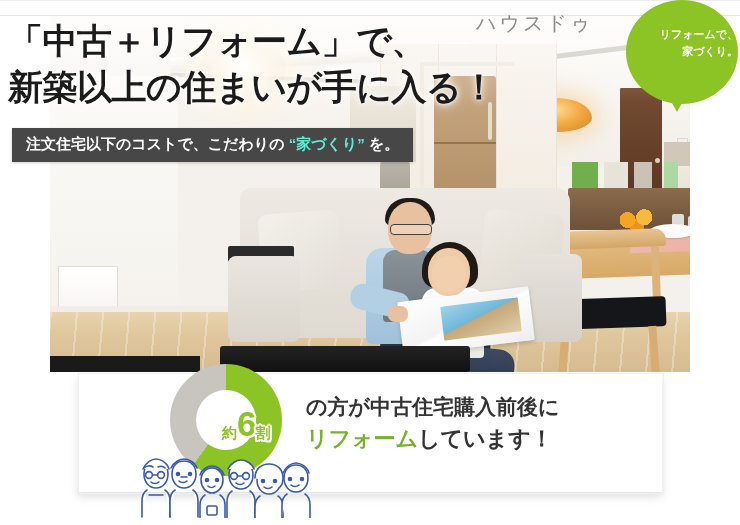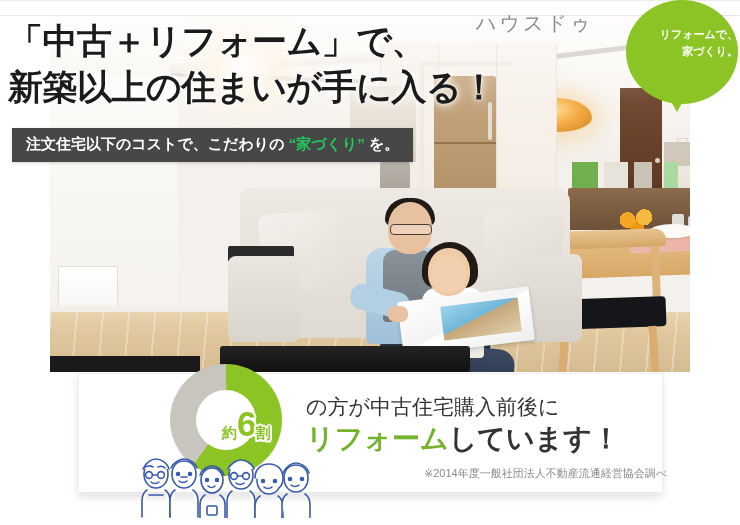--- a/index.html
+++ b/index.html
@@ -347,21 +347,21 @@
     position:absolute;left:12px;top:128px;
     background:#474747;
     color:#ffffff;
     font-size:15px;
     font-weight:700;
     padding:7px 14px 8px 14px;
     letter-spacing:0px;
     white-space:nowrap;
     box-shadow:0 1px 3px rgba(0,0,0,.18);
   }
-  .subbar .hl{color:#22c55e;}
+  .subbar .hl{color:#5eead4;}
 
   
   .brand{
     position:absolute;left:476px;top:10px;
     font-size:20px;
     color:#8c8c8c;
     letter-spacing:3px;
     white-space:nowrap;
     font-weight:400;
   }
@@ -443,24 +443,24 @@
   .people{
     position:absolute;left:138px;top:452px;width:176px;height:66px;z-index:6;
   }
 
   
   .panel-text{
     position:absolute;left:306px;top:392px;z-index:6;
     white-space:nowrap;
   }
   .pt-l1{
-    font-size:21px;color:#333333;line-height:30px;font-weight:400;
+    font-size:21px;color:#333333;line-height:30px;font-weight:700;
   }
   .pt-l2{
-    font-size:28px;line-height:34px;color:#333333;font-weight:700;
+    font-size:22px;line-height:34px;color:#333333;font-weight:700;
   }
   .pt-l2 .gr{color:#76b22d;}
   .source{
     position:absolute;left:424px;top:466px;z-index:6;
     font-size:11px;color:#8a8a8a;white-space:nowrap;
   }
 </style>
 </head>
 <body>
 
@@ -655,15 +655,14 @@
         <path d="M8 36c-3 2-5 6-5 11v14M26 36c3 2 5 6 5 11v14" fill="#fff"></path>
       </g>
     </svg>
   </div>
 
   <div class="panel-text">
     <div class="pt-l1">の方が中古住宅購入前後に</div>
     <div class="pt-l2"><span class="gr">リフォーム</span><span>しています！</span></div>
   </div>
 
-  <div class="source">※2014年度一般社団法人不動産流通経営協会調べ</div>
 
 </div>
 
 </body></html>

